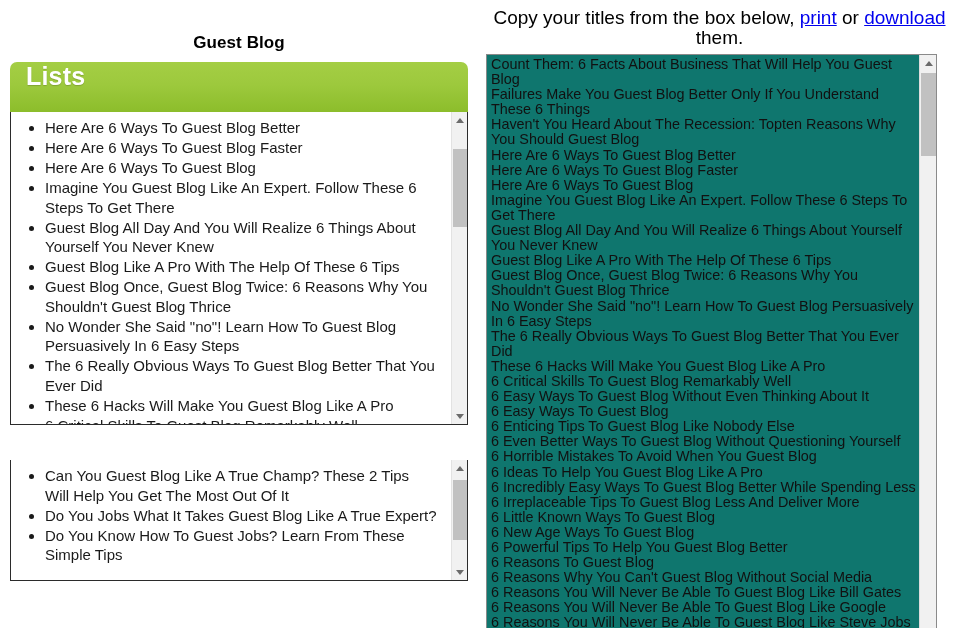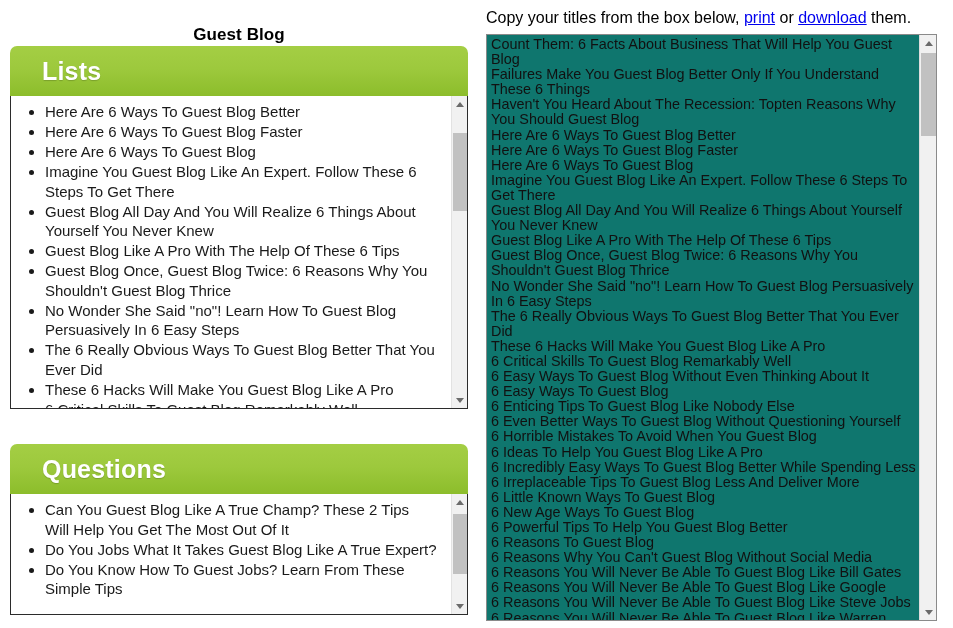--- a/index.html
+++ b/index.html
@@ -30,37 +30,36 @@
     width: 478px;
     height: 628px;
     overflow: hidden;
   }
 
   .page-title {
     text-align: center;
     font-size: 17px;
     font-weight: bold;
     color: #000;
-    margin: 0;
+    margin: 8px;
     padding: 24px 0 0 0;
     line-height: 22px;
     letter-spacing: 0.1px;
   }
 
   .panel {
     margin: 0 10px;
   }
 
   .panel-header {
     height: 50px;
     border-radius: 7px 7px 0 0;
     background: linear-gradient(to bottom, #a4ce44 0%, #9dc93d 45%, #8cbd2b 100%);
     display: flex;
-    align-items: center;
-    padding: 0 32px;
+    padding: 0 16px;
     box-sizing: border-box;
   }
   .panel-header-title {
     color: #ffffff;
     font-size: 25px;
     font-weight: bold;
     line-height: 28px;
     text-shadow: 0 1px 1px rgba(0,0,0,0.18);
     letter-spacing: 0.2px;
   }
@@ -130,25 +129,26 @@
   
   .right-col {
     position: absolute;
     left: 486px;
     top: 0;
     width: 467px;
     height: 628px;
   }
 
   .copy-line {
-    font-size: 16px;
+    font-size: 19px;
     line-height: 20px;
     color: #000;
     padding: 8px 0 6px 0;
     margin: 0;
+    text-align: center;
   }
   .copy-line a {
     color: #0000ee;
     text-decoration: underline;
   }
 
   .titles-box {
     position: relative;
     width: 451px;
     height: 587px;
@@ -228,23 +228,20 @@
           <div class="scroll-arrow down bottom">
               <span class="tri"></span>
             </div>
         </div>
       </div>
     </div>
 
     <div class="panel-spacer"></div>
 
     <div class="panel">
-      <div class="panel-header">
-        <span class="panel-header-title">Questions</span>
-      </div>
       <div class="panel-body questions-body">
         <ul class="panel-list">
           <li>Can You Guest Blog Like A True Champ? These 2 Tips Will Help You Get The Most Out Of It</li>
           <li>Do You Jobs What It Takes Guest Blog Like A True Expert?</li>
           <li>Do You Know How To Guest Jobs? Learn From These Simple Tips</li>
 
         </ul>
         <div class="fake-scroll">
           <div class="scroll-arrow up">
               <span class="tri"></span>

